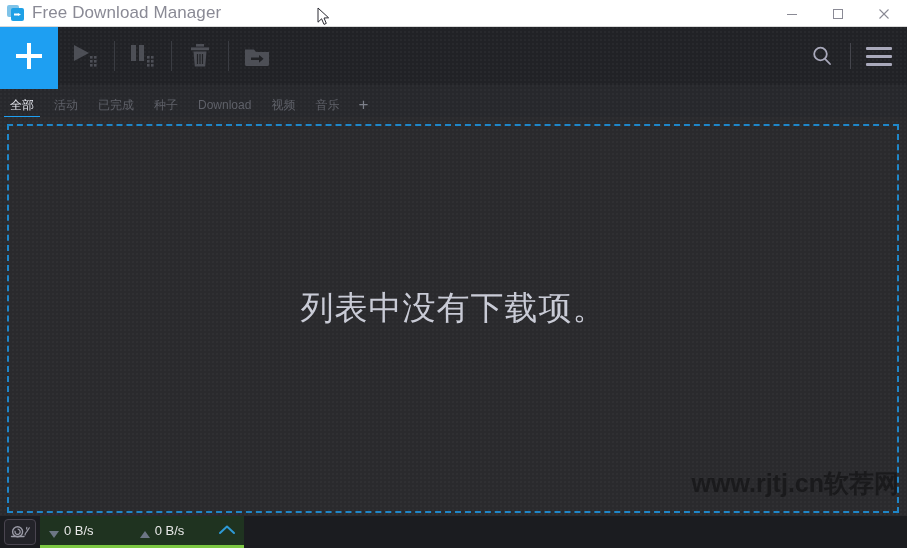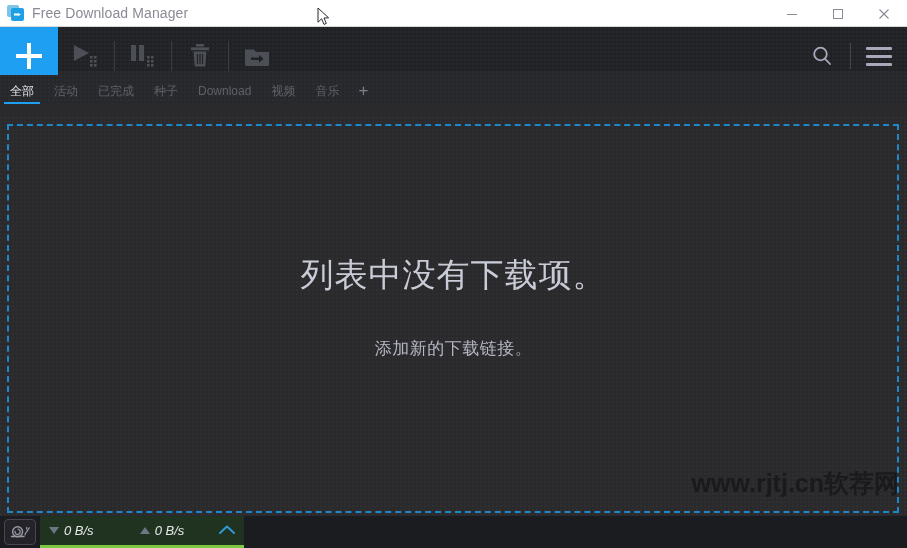--- a/index.html
+++ b/index.html
@@ -41,21 +41,21 @@
     border-radius: 2px;
   }
   .app-icon .front::after {
     content: "";
     position: absolute; left: 3px; top: 5px;
     width: 7px; height: 3px;
     background: #ffffff;
     clip-path: polygon(0 0.5px, 4px 0.5px, 4px 0, 7px 1.5px, 4px 3px, 4px 2.5px, 0 2.5px);
   }
   .title-text {
-    font-size: 14px;
+    font-size: 17px;
     color: #8a8a95;
     letter-spacing: .1px;
     white-space: nowrap;
   }
   .win-controls {
     position: absolute; right: 0; top: 0;
     height: 27px; display: flex; align-items: center;
   }
   .win-btn {
     width: 46px; height: 27px;
@@ -118,21 +118,21 @@
   .burger i {
     position: absolute; left: 0; width: 26px; height: 3px;
     background: #a9a9bb; border-radius: 1px;
   }
   .burger i:nth-child(1) { top: 0; }
   .burger i:nth-child(2) { top: 8px; }
   .burger i:nth-child(3) { top: 16px; }
 
   
   .tabbar {
-    position: absolute; left: 0; top: 71px;
+    position: absolute; left: 0; top: 85px;
     width: 907px; height: 32px;
     background: #27282c;
     background-image: radial-gradient(circle at 1px 1px, rgba(255,255,255,0.03) 0.7px, transparent 0.8px);
     background-size: 4px 4px;
     display: flex; align-items: flex-start;
   }
   .tabbar::before {
     content: ""; position: absolute; left: 0; top: 0;
     width: 58px; height: 4px; background: #1e9ff2;
   }
@@ -218,24 +218,23 @@
     margin-left: 4px;
     width: 204px; height: 32px;
     flex: none;
     background: #1f3320;
     border-bottom: 3px solid #7cc843;
     display: flex; align-items: center;
     padding: 0 9px;
     position: relative;
   }
   .speed-item {
-    display: flex; align-items: center;
+    display: flex; align-items: flex-end;
     font-size: 13px;
     color: #e8e8e8;
-    font-style: italic;
   }
   .tri {
     width: 0; height: 0; margin-right: 5px;
   }
   .tri.down {
     border-left: 5px solid transparent;
     border-right: 5px solid transparent;
     border-top: 7px solid #6d7685;
   }
   .tri.up {
@@ -387,21 +386,20 @@
     </div>
     <div class="tab add-tab">
       <span>+</span>
     </div>
   </div>
 
   <div class="content">
     <div class="drop-zone"></div>
     <div class="empty-wrap">
       <div class="empty-title">列表中没有下载项。</div>
-      <div class="empty-sub">添加新的下载链接。</div>
     </div>
     <div class="watermark">www.rjtj.cn软荐网</div>
   </div>
 
   <div class="statusbar">
     <div class="snail-btn">
       <svg width="22" height="16" viewBox="0 0 22 16" aria-hidden="true">
         <path d="M16 11 c0 -1.6 1 -2.4 1.8 -3.4 l1.6 -2.4 M19.4 5.2 l.9 -1.4 M17.6 5.0 l.2 -1.6" stroke="#9a9aa6" stroke-width="1.2" fill="none" stroke-linecap="round"></path>
         <path d="M2.5 12.5 h12.5" stroke="#9a9aa6" stroke-width="1.4" stroke-linecap="round"></path>
         <circle cx="8.6" cy="7.8" r="5" fill="none" stroke="#9a9aa6" stroke-width="1.4"></circle>

